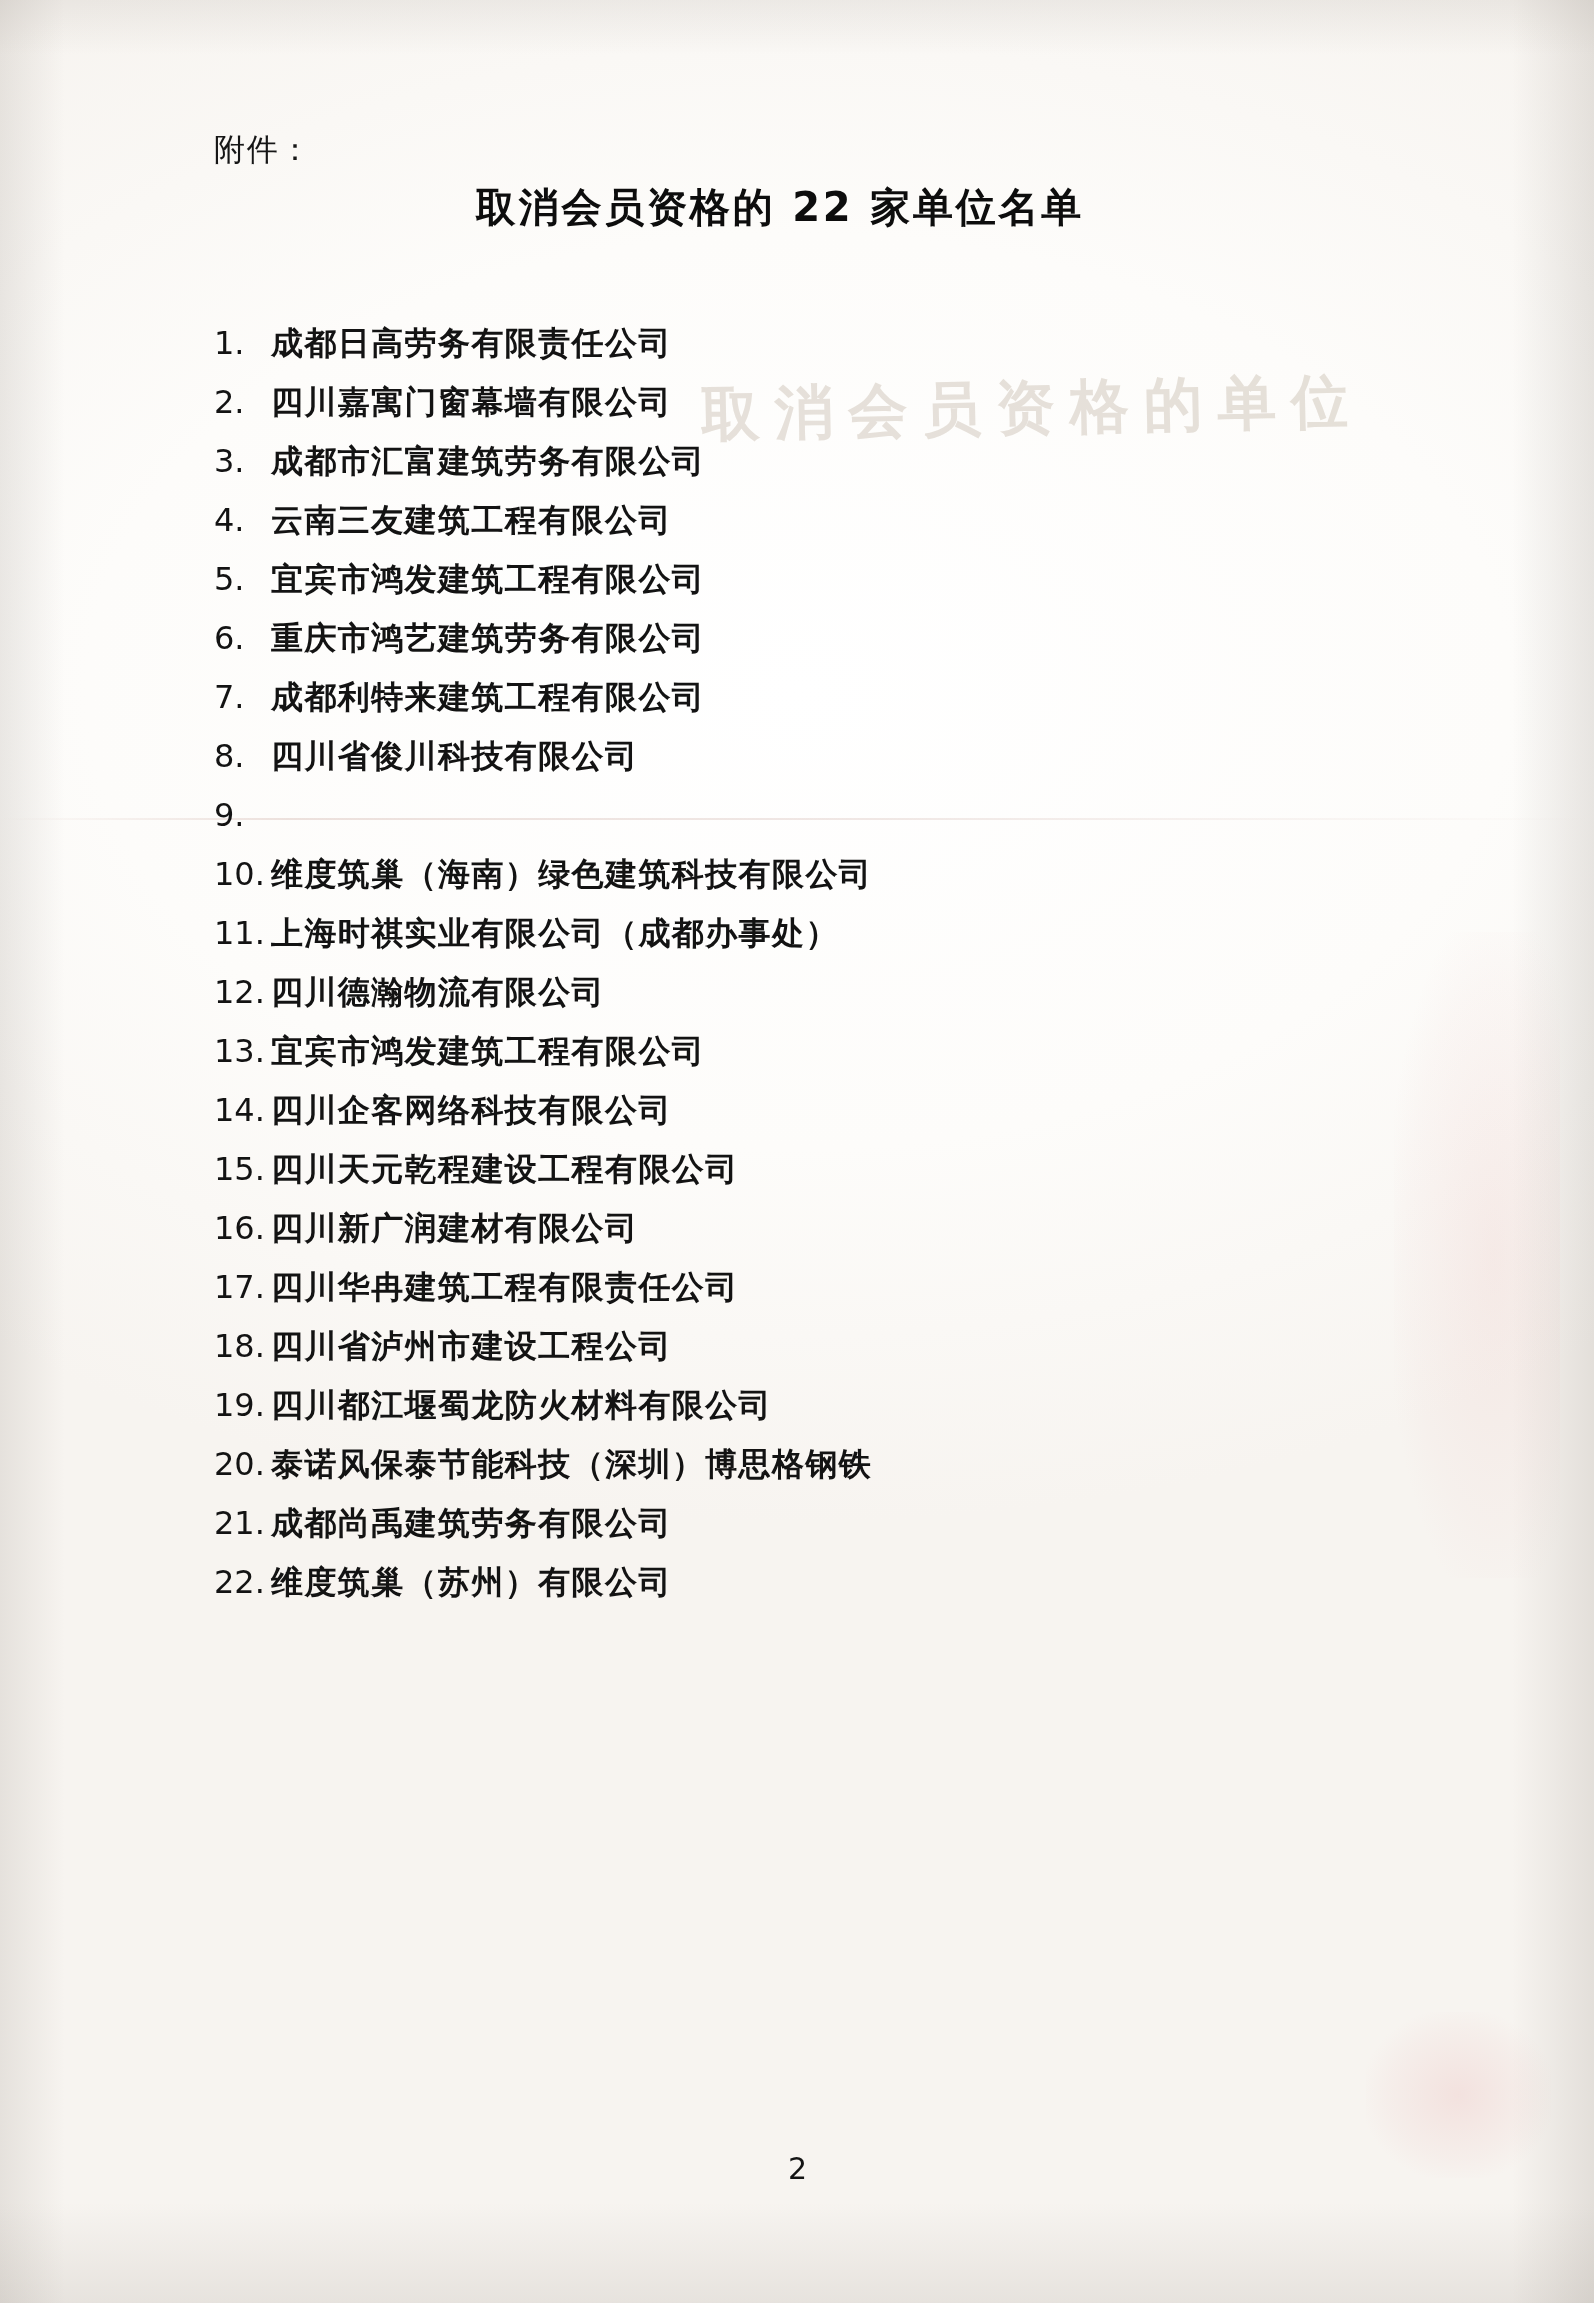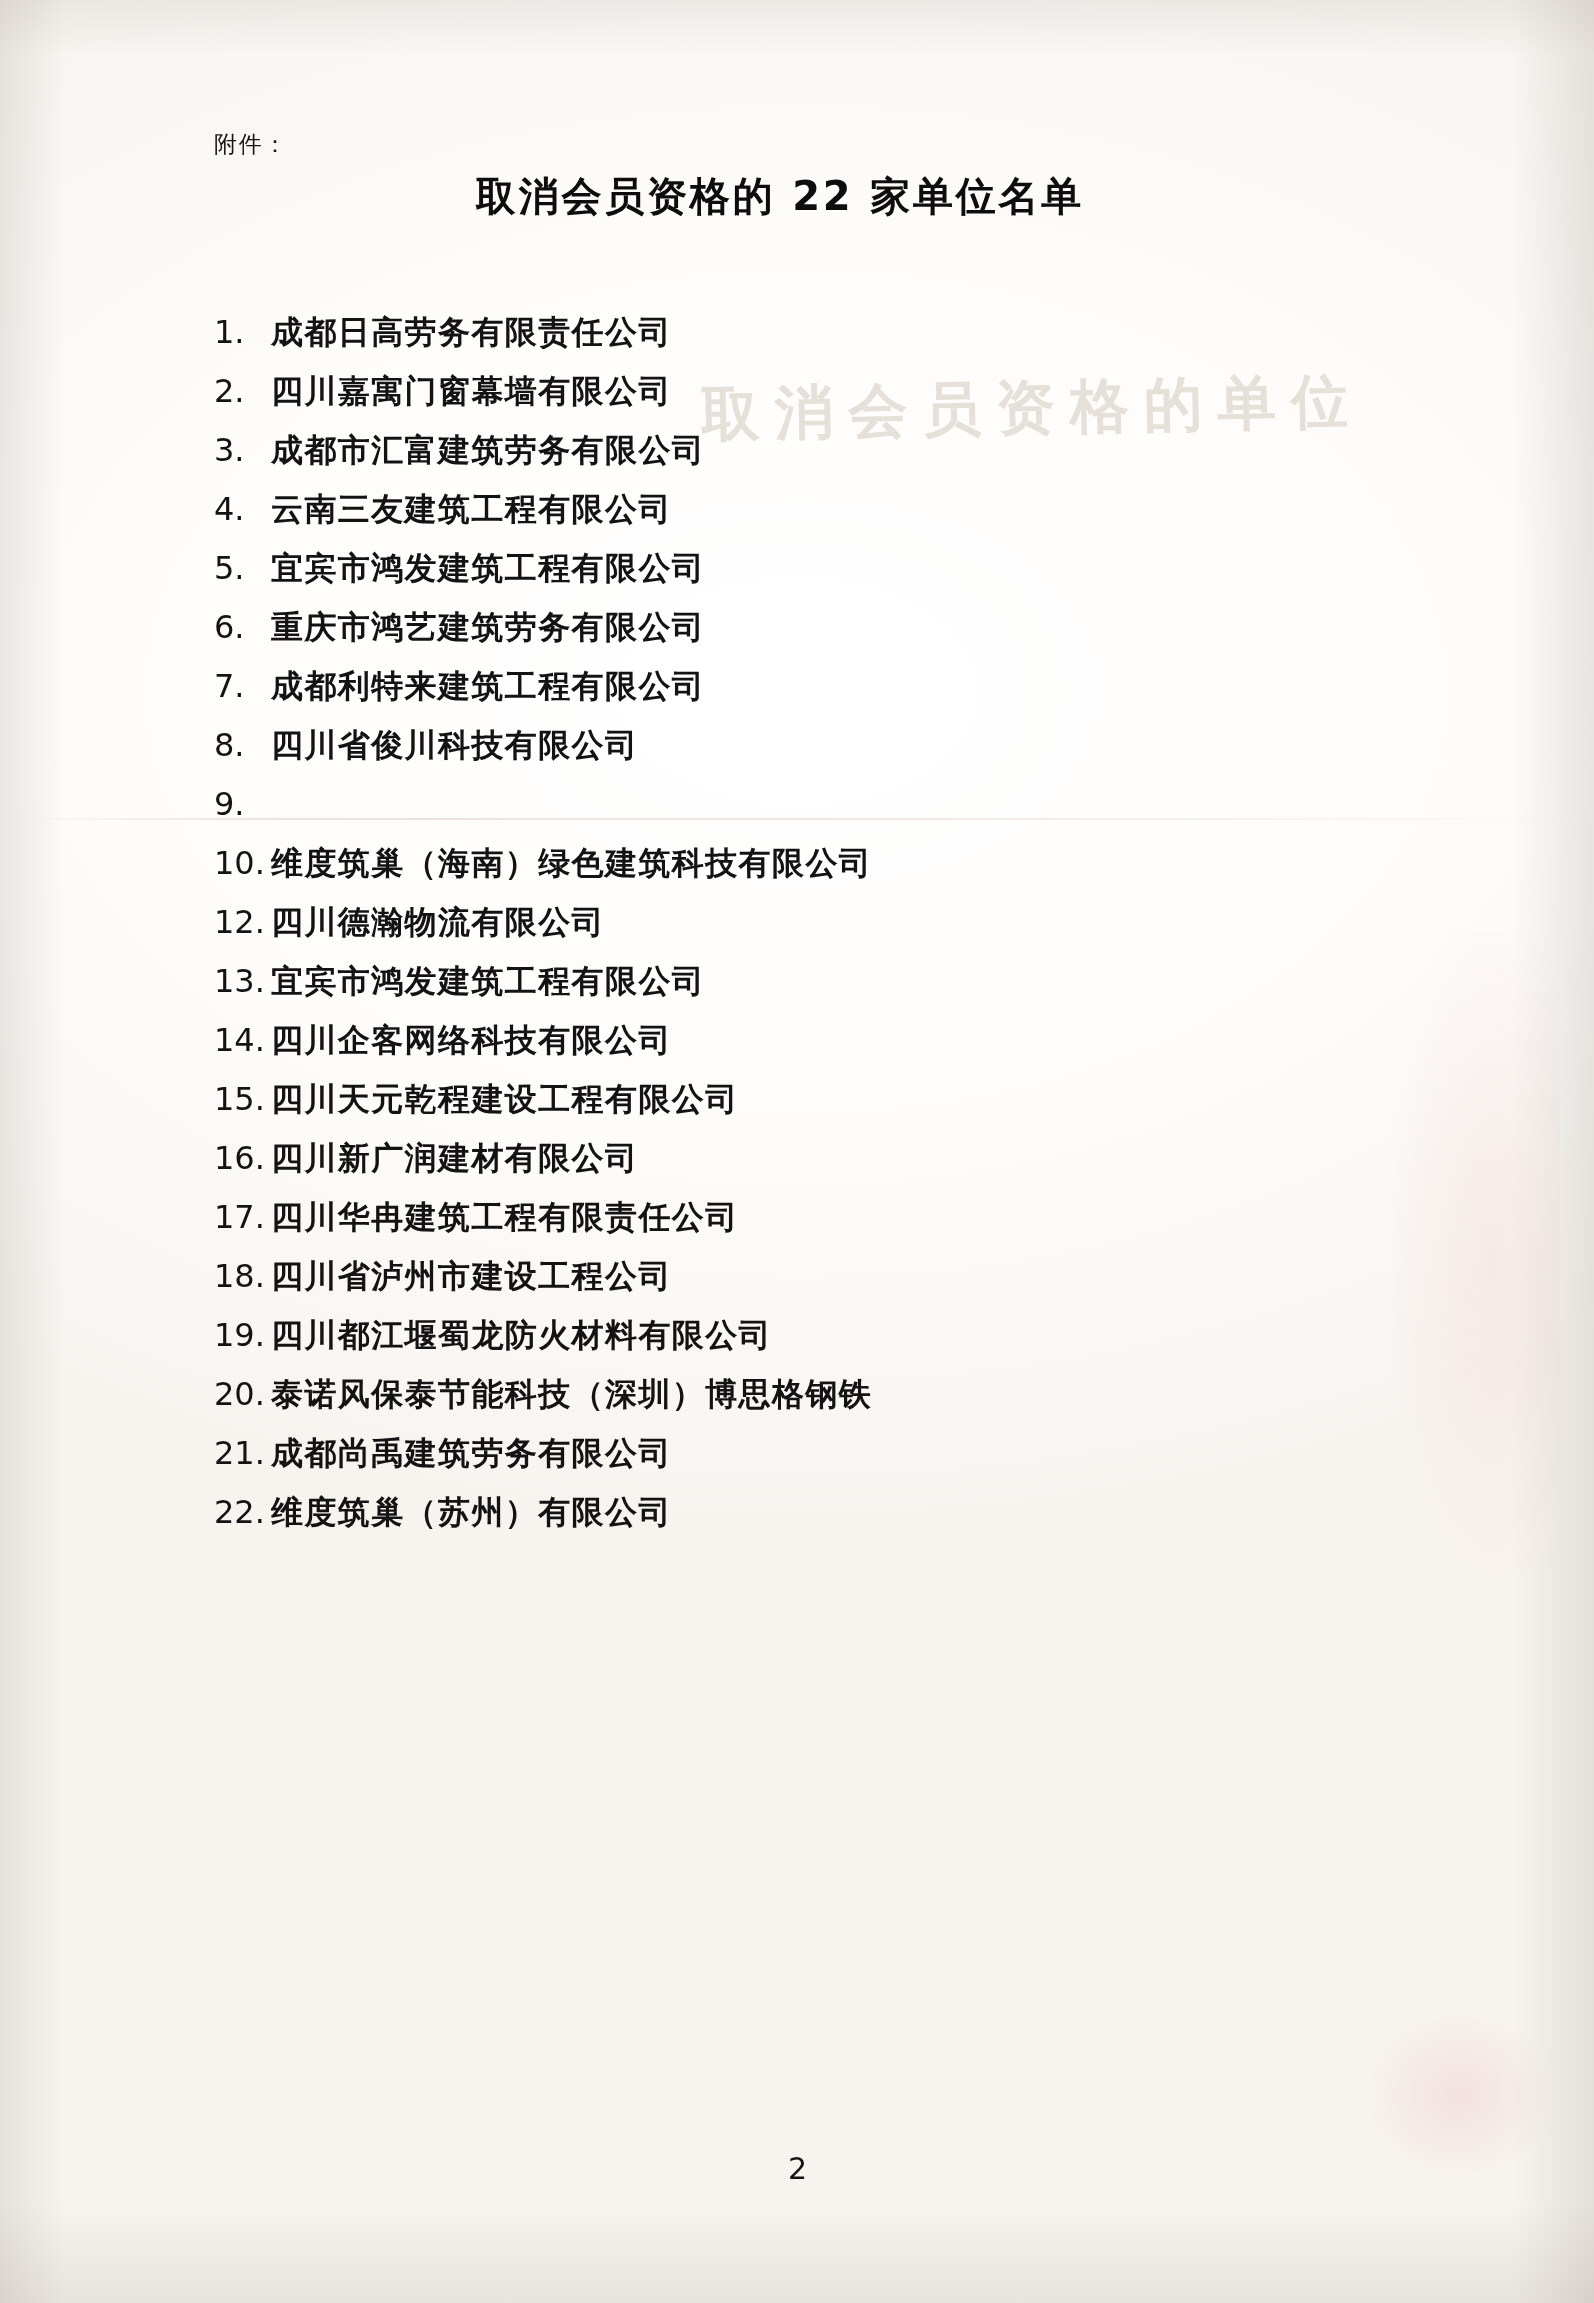--- a/index.html
+++ b/index.html
@@ -91,21 +91,21 @@
 
   .content {
     position: absolute;
     left: 0; top: 0; right: 0; bottom: 0;
     padding: 129px 194px 0 214px;
     box-sizing: border-box;
   }
 
   .attachment-label {
     font-family: "DejaVu Sans", sans-serif;
-    font-size: 23px;
+    font-size: 31px;
     color: #161616;
     letter-spacing: 1.8px;
   }
 
   .doc-title {
     text-align: center;
     font-family: "DejaVu Sans", sans-serif;
     font-weight: bold;
     font-size: 40px;
     color: #0d0d0d;
@@ -201,20 +201,24 @@
           <span class="item-text">四川省俊川科技有限公司</span>
         </li>
       <li class="list-item">
           <span class="item-num">9.</span>
         </li>
       <li class="list-item">
           <span class="item-num">10.</span>
           <span class="item-text">维度筑巢（海南）绿色建筑科技有限公司</span>
         </li>
       <li class="list-item">
+          <span class="item-num">11.</span>
+          <span class="item-text">上海时祺实业有限公司（成都办事处）</span>
+        </li>
+      <li class="list-item">
           <span class="item-num">12.</span>
           <span class="item-text">四川德瀚物流有限公司</span>
         </li>
       <li class="list-item">
           <span class="item-num">13.</span>
           <span class="item-text">宜宾市鸿发建筑工程有限公司</span>
         </li>
       <li class="list-item">
           <span class="item-num">14.</span>
           <span class="item-text">四川企客网络科技有限公司</span>

